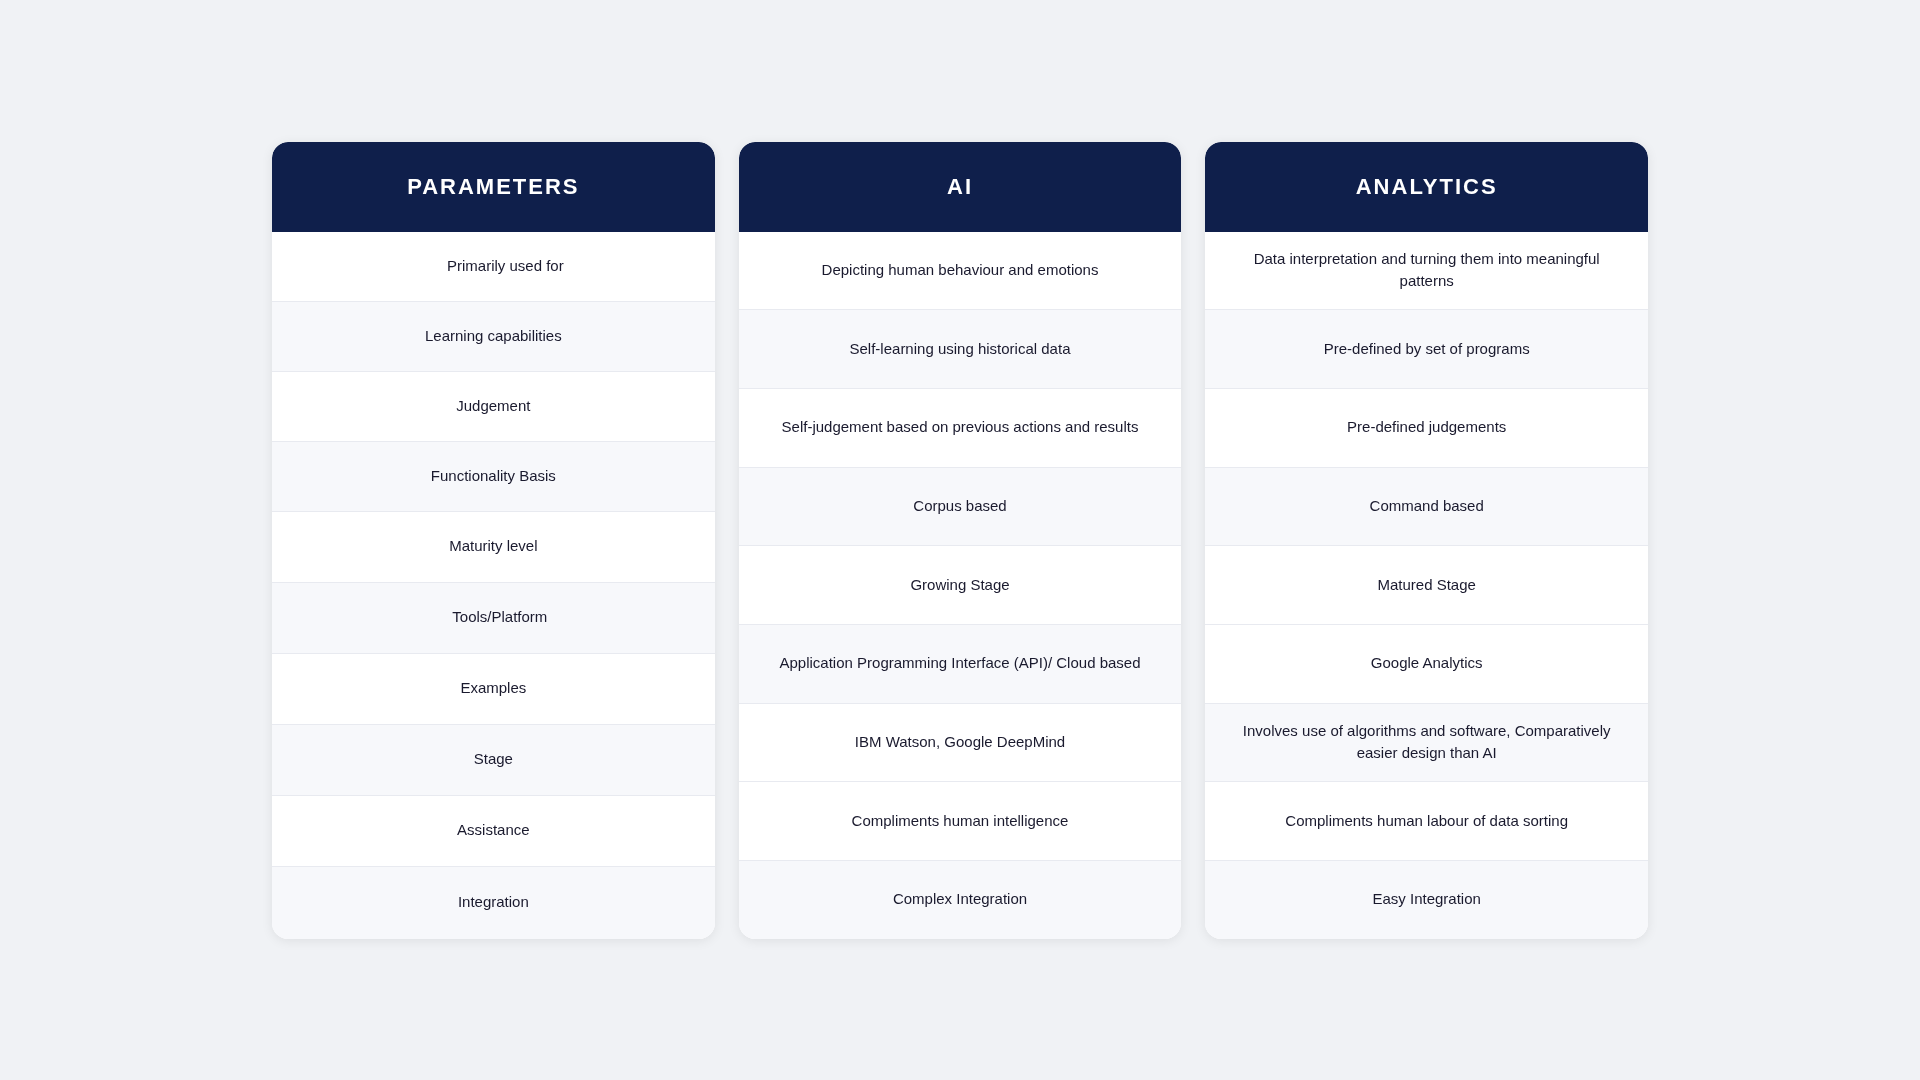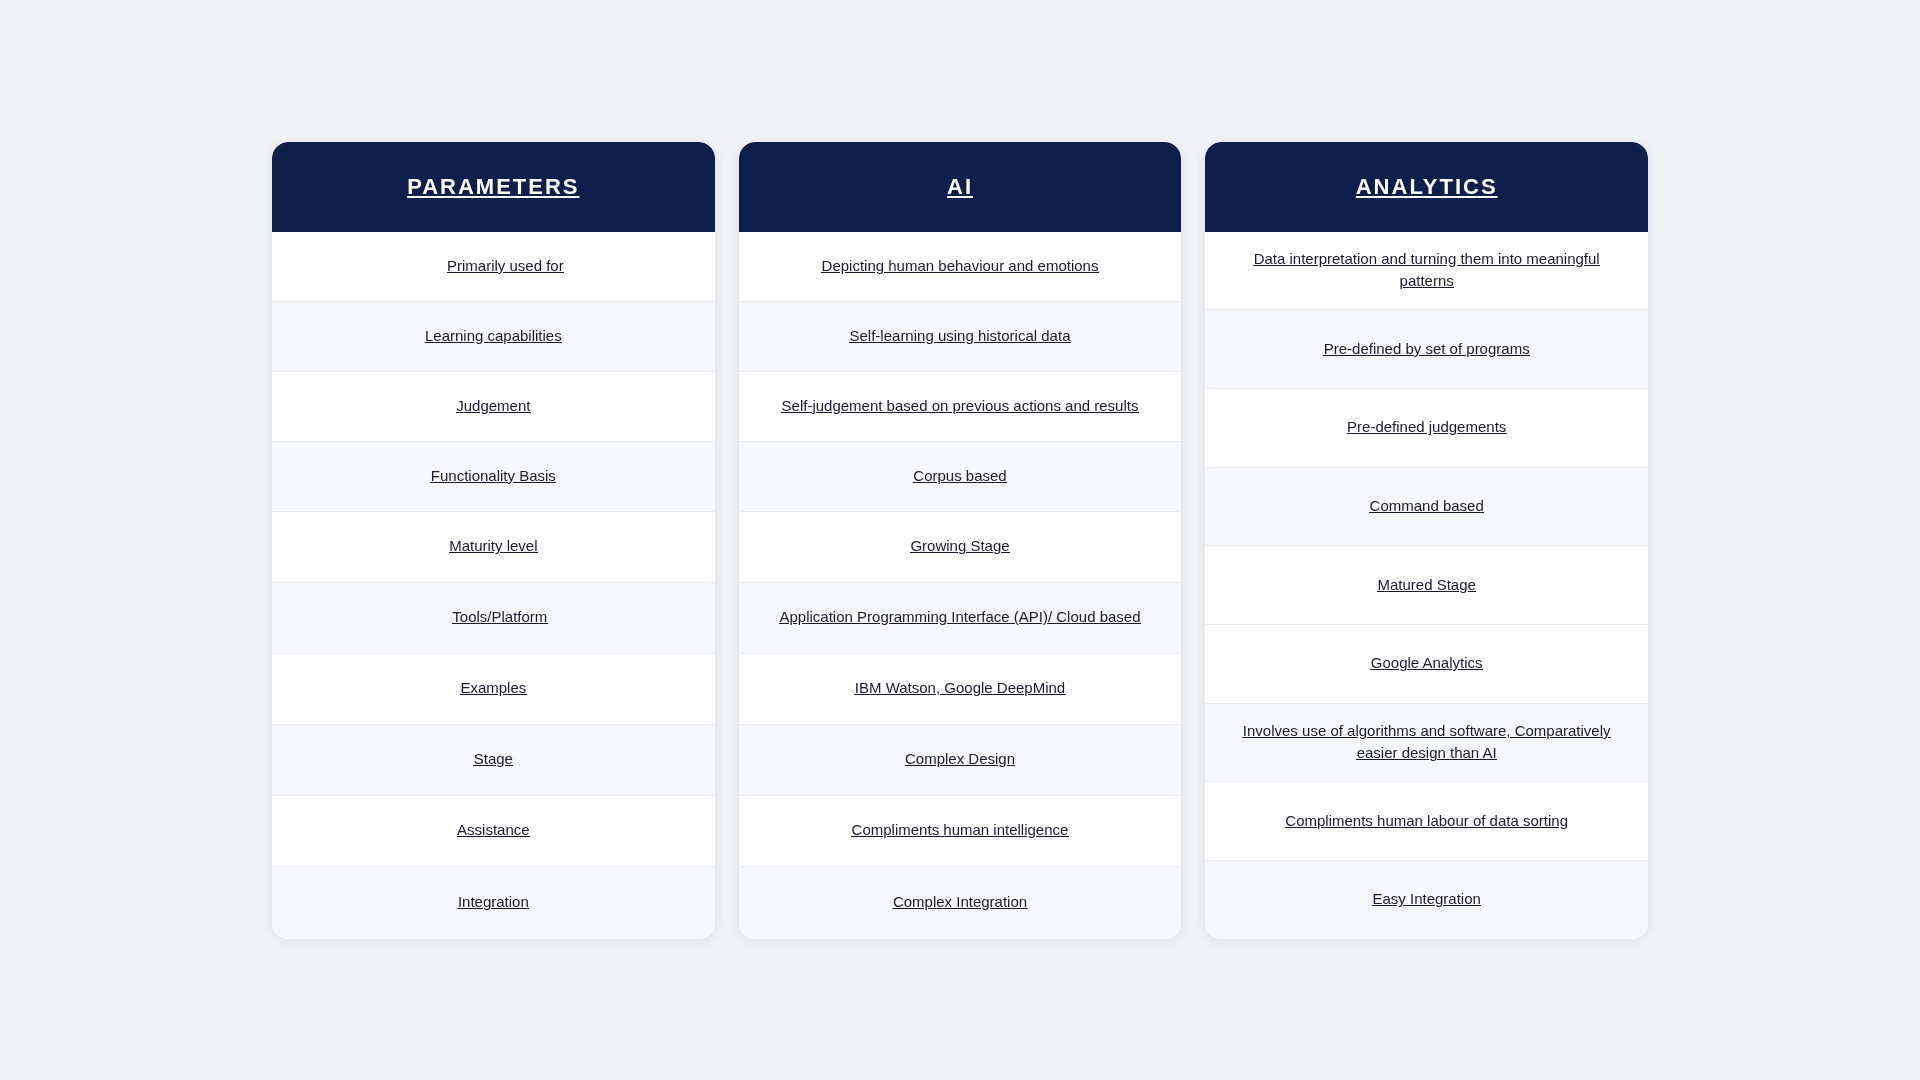--- a/index.html
+++ b/index.html
@@ -1,19 +1,18 @@
 <!DOCTYPE html>
 <html><head>
   <meta charset="utf-8">
   <style>
     * {
       box-sizing: border-box;
       margin: 0;
       padding: 0;
-      text-decoration: underline;
     }
 
     body {
       background-color: #f0f2f5;
       font-family: 'Segoe UI', Arial, sans-serif;
       display: flex;
       justify-content: center;
       align-items: center;
       min-height: 100vh;
       padding: 40px 60px;
@@ -100,21 +99,20 @@
     <div class="column">
       <div class="column-header">AI</div>
       <div class="column-rows">
         <div class="row-cell" style="min-height: 70px;">Depicting human behaviour and emotions</div>
         <div class="row-cell alt" style="min-height: 70px;">Self-learning using historical data</div>
         <div class="row-cell" style="min-height: 70px;">Self-judgement based on previous actions and results</div>
         <div class="row-cell alt" style="min-height: 70px;">Corpus based</div>
         <div class="row-cell" style="min-height: 71px;">Growing Stage</div>
         <div class="row-cell alt" style="min-height: 71px;">Application Programming Interface (API)/ Cloud based</div>
         <div class="row-cell" style="min-height: 71px;">IBM Watson, Google DeepMind</div>
-        <div class="row-cell alt" style="min-height: 71px;">Complex Design</div>
         <div class="row-cell" style="min-height: 71px;">Compliments human intelligence</div>
         <div class="row-cell alt" style="min-height: 72px;">Complex Integration</div>
       </div>
     </div>
     <div class="column">
       <div class="column-header">ANALYTICS</div>
       <div class="column-rows">
         <div class="row-cell" style="min-height: 70px;">Data interpretation and turning them into meaningful patterns</div>
         <div class="row-cell alt" style="min-height: 70px;">Pre-defined by set of programs</div>
         <div class="row-cell" style="min-height: 70px;">Pre-defined judgements</div>

